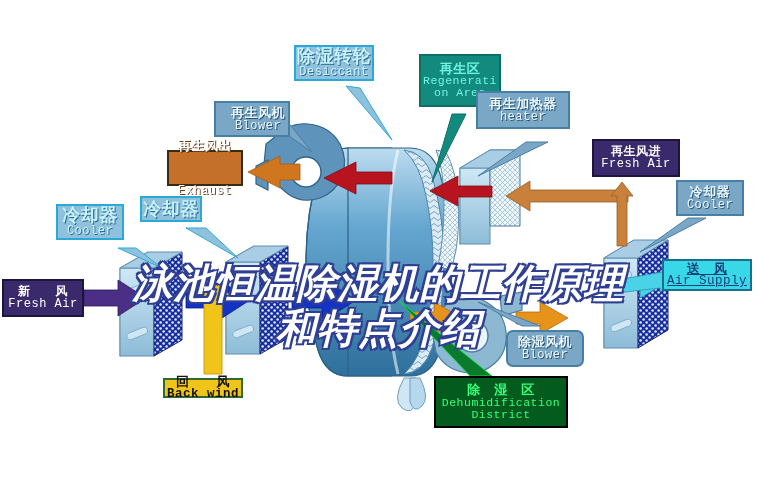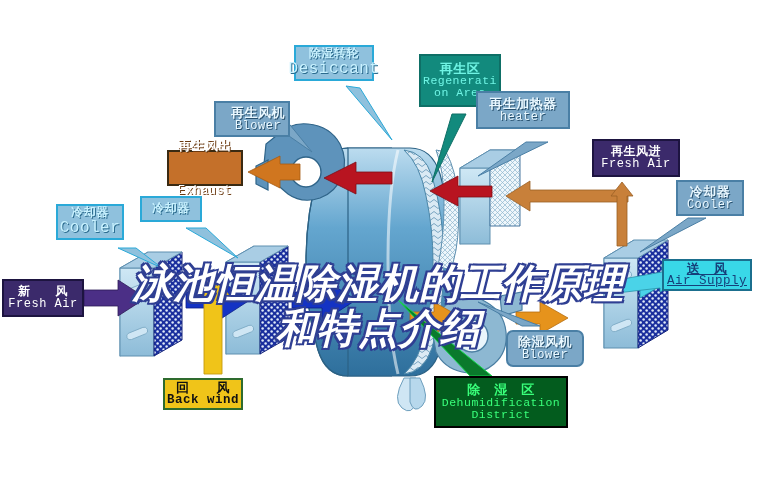--- a/index.html
+++ b/index.html
@@ -9,22 +9,22 @@
 
   
   .lbl{position:absolute;box-sizing:border-box;text-align:center;line-height:1.05;
        display:flex;flex-direction:column;align-items:center;justify-content:center;
        letter-spacing:.5px;}
   .lbl .cn{font-weight:bold;white-space:pre;}
   .lbl .en{font-family:"Liberation Mono","DejaVu Sans Mono",monospace;white-space:pre;}
 
   
   .s-lightblue{background:#8fc1dd;border:2px solid #2aa9d8;color:#c9f2ff;}
-  .s-lightblue .cn{font-size:12px;text-shadow:1px 1px 0 #2b6b8e;font-family:Liberation Mono, monospace;}
-  .s-lightblue .en{font-size:16px;text-shadow:1px 1px 0 #2b6b8e;}
+  .s-lightblue .cn{font-size:18px;text-shadow:1px 1px 0 #2b6b8e;}
+  .s-lightblue .en{font-size:12px;text-shadow:1px 1px 0 #2b6b8e;}
 
   
   .s-steel{background:#7ba7c7;border:2px solid #4a7fa5;color:#eaf8ff;}
   .s-steel .cn{font-size:13px;text-shadow:1px 1px 0 #27506e;}
   .s-steel .en{font-size:12px;text-shadow:1px 1px 0 #27506e;}
 
   
   .s-teal{background:#128a7d;border:2px solid #0e6f66;color:#6ff4e4;}
   .s-teal .cn{font-size:13px;}
   .s-teal .en{font-size:11.5px;}
@@ -281,21 +281,21 @@
   <div class="lbl s-steel" style="left:676px;top:180px;width:68px;height:36px;">
     <span class="cn">冷却器</span>
     <span class="en">Cooler</span>
   </div>
 
   <div class="lbl s-purple" style="left:2px;top:279px;width:82px;height:38px;">
     <span class="cn">新　　风</span>
     <span class="en">Fresh Air</span>
   </div>
 
-  <div class="lbl s-yellow" style="left:163px;top:378px;width:80px;height:32px;">
+  <div class="lbl s-yellow" style="left:163px;top:378px;width:80px;height:20px;">
     <span class="cn">回　　风</span>
     <span class="en">Back wind</span>
   </div>
 
   <div class="lbl s-steel" style="left:506px;top:330px;width:78px;height:37px;border-radius:7px;">
     <span class="cn">除湿风机</span>
     <span class="en">Blower</span>
   </div>
 
   <div class="lbl s-green" style="left:434px;top:376px;width:134px;height:52px;">

